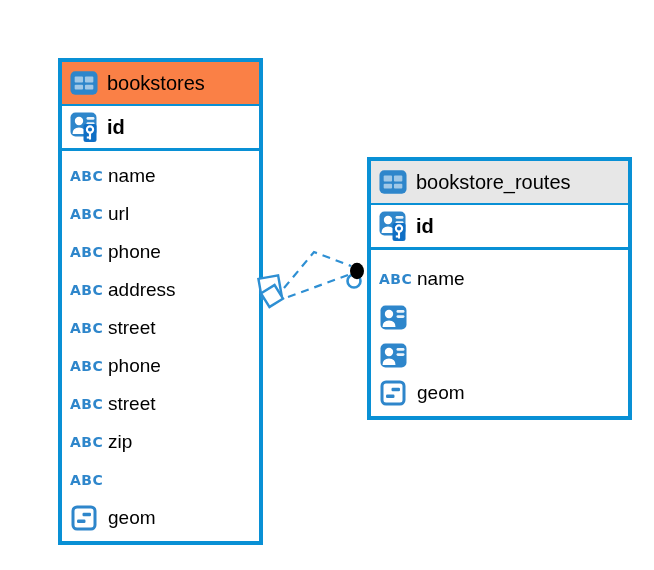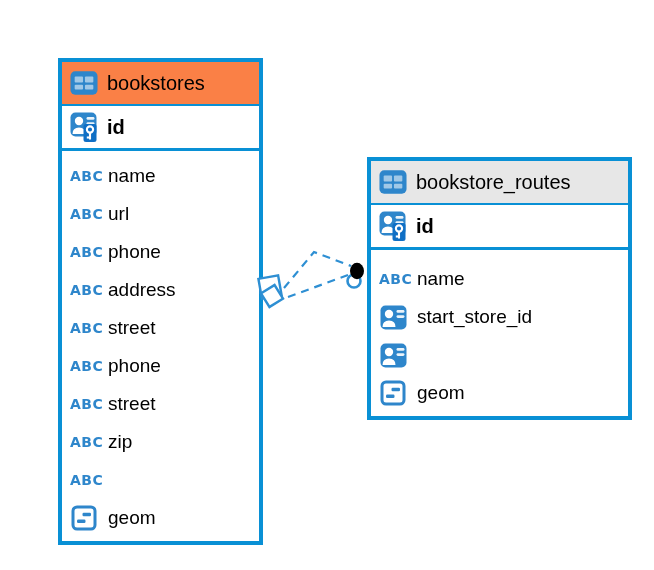--- a/index.html
+++ b/index.html
@@ -159,21 +159,20 @@
         <div class="field-row">
           <span class="icon-box">
             <svg width="27" height="25" viewBox="0 0 27 25">
               <rect x="0.5" y="0.5" width="26" height="24" rx="5" fill="#2E86CB"></rect>
               <circle cx="9" cy="9" r="4.2" fill="#fff"></circle>
               <path d="M 2.5 22 Q 2.5 15.5 9 15.5 Q 15.5 15.5 15.5 22 Z" fill="#fff"></path>
               <rect x="16.5" y="5" width="8" height="2.8" rx="1.4" fill="#fff" opacity="0.9"></rect>
               <rect x="16.5" y="10.2" width="8" height="2.8" rx="1.4" fill="#fff" opacity="0.9"></rect>
             </svg>
           </span>
-          <span>start_store_id</span>
         </div>
         <div class="field-row">
           <span class="icon-box">
             <svg width="27" height="25" viewBox="0 0 27 25">
               <rect x="0.5" y="0.5" width="26" height="24" rx="5" fill="#2E86CB"></rect>
               <circle cx="9" cy="9" r="4.2" fill="#fff"></circle>
               <path d="M 2.5 22 Q 2.5 15.5 9 15.5 Q 15.5 15.5 15.5 22 Z" fill="#fff"></path>
               <rect x="16.5" y="5" width="8" height="2.8" rx="1.4" fill="#fff" opacity="0.9"></rect>
               <rect x="16.5" y="10.2" width="8" height="2.8" rx="1.4" fill="#fff" opacity="0.9"></rect>
             </svg>

